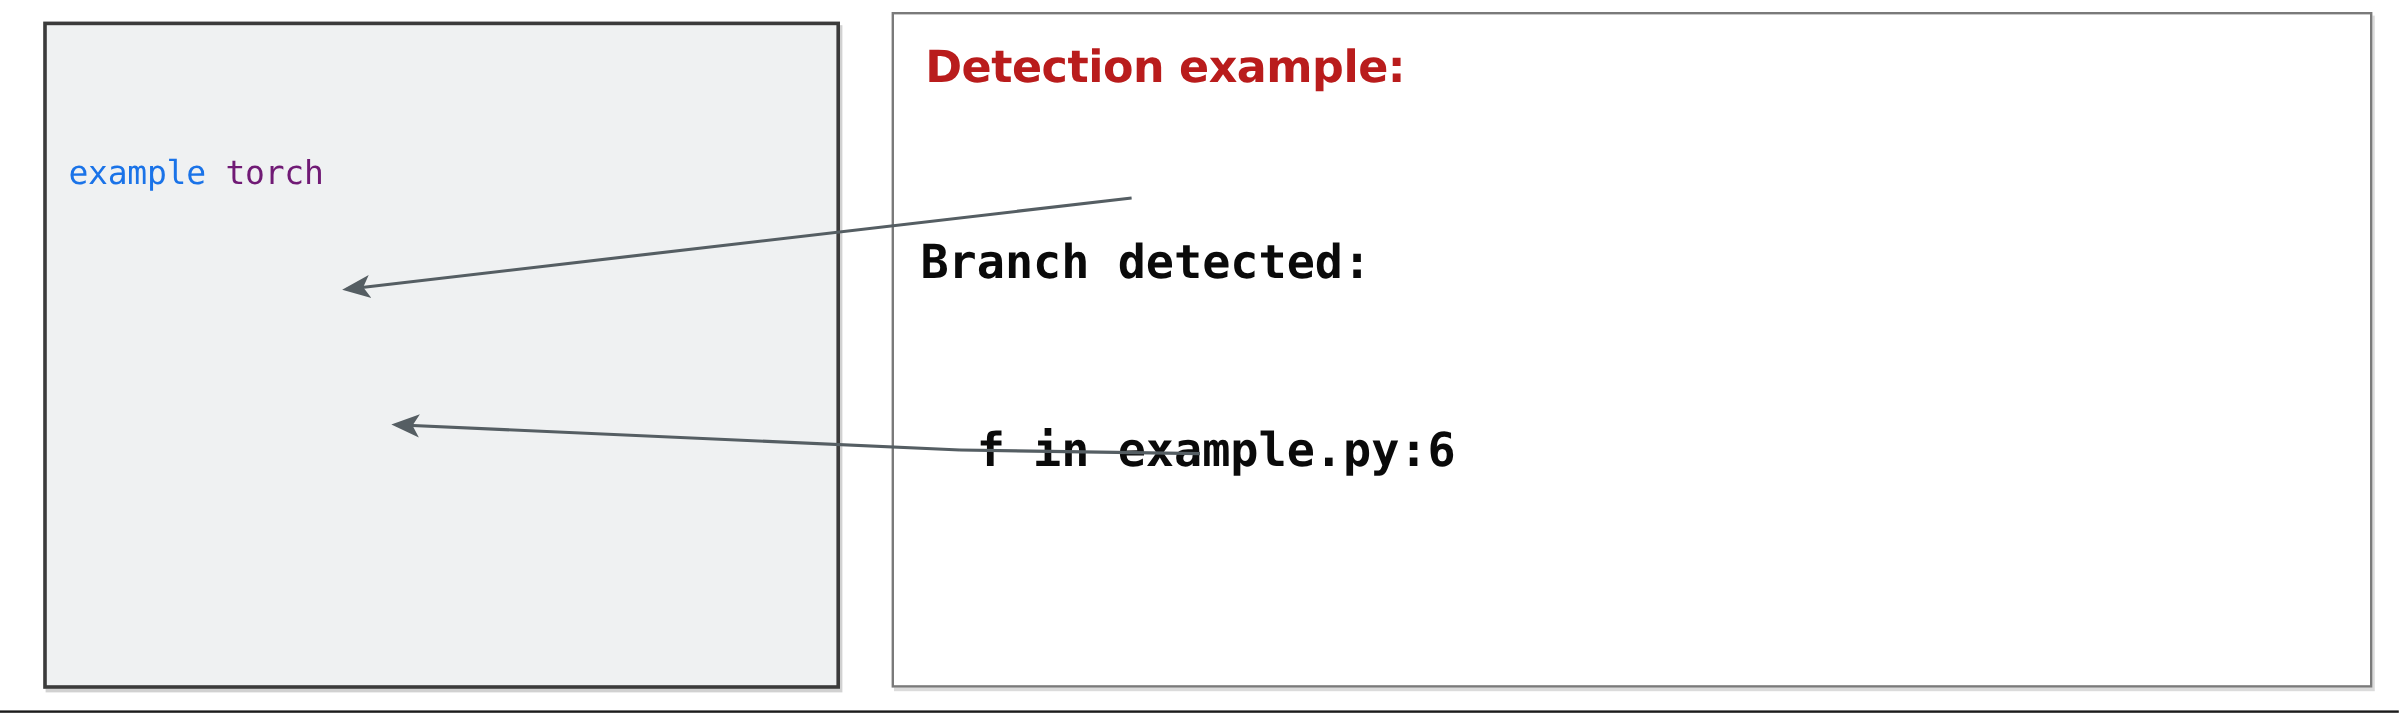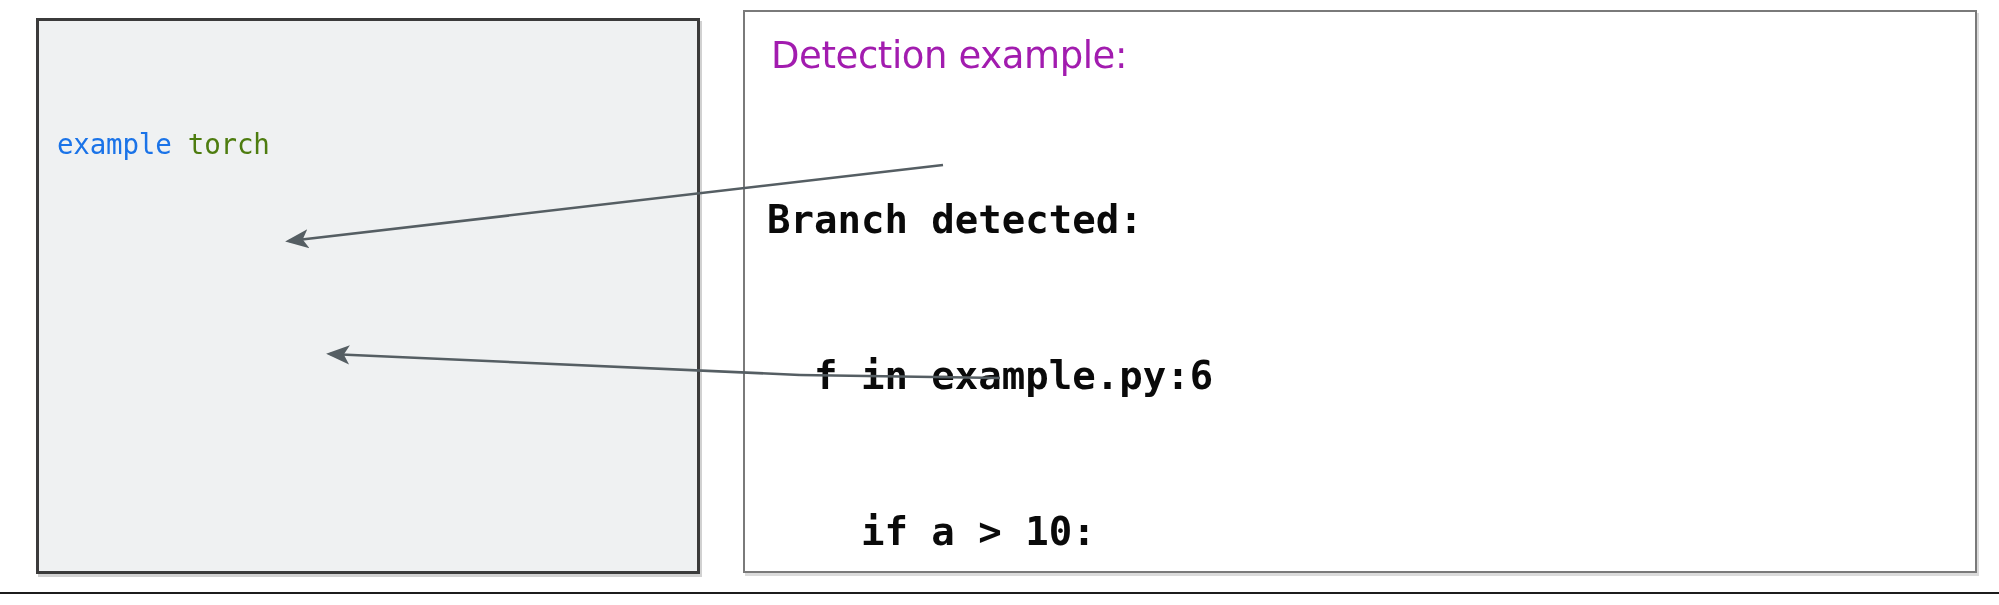--- a/index.html
+++ b/index.html
@@ -43,43 +43,43 @@
     font-family: "DejaVu Sans Mono", monospace;
     font-size: 27.5px;
     line-height: 45.5px;
     color: #37474f;
     white-space: pre;
     letter-spacing: -0.2px;
   }
   .ln { white-space: pre; height: 45.5px; }
   .kw  { color: #1a73e8; }
   .num { color: #c62828; }
-  .plain { color: #4d7c0f; text-align: right; }
+  .plain { color: #701a75; text-align: right; }
 
   
   #detect-panel {
     position: absolute;
     left: 743px;
     top: 10px;
     width: 1234px;
     height: 563px;
     background: #ffffff;
     border: 2px solid #7a7a7a;
     box-sizing: border-box;
     overflow: hidden;
     box-shadow: 2px 3px 0 rgba(0,0,0,0.14);
   }
   #detect-title {
     position: absolute;
     left: 26px;
     top: 22px;
     font-family: "DejaVu Sans", sans-serif;
-    font-weight: normal;
+    font-weight: bold;
     font-size: 37px;
-    color: #a21caf;
+    color: #b91c1c;
     letter-spacing: -0.4px;
     white-space: pre;
   }
   #detect-lines {
     position: absolute;
     left: 22px;
     top: 78px;
     font-family: "DejaVu Sans Mono", monospace;
     font-size: 39px;
     line-height: 52px;
@@ -123,21 +123,20 @@
       
       
     </div>
   </div>
 
   <div id="detect-panel">
     <div id="detect-title">Detection example:</div>
     <div id="detect-lines">
       <div class="dl">Branch detected:</div>
       <div class="dl">  f in example.py:6</div>
-      <div class="dl">    if a &gt; 10:</div>
       
       
       
       
     </div>
   </div>
 
   <svg id="arrows" width="1999" height="605" viewBox="0 0 1999 605">
     <defs>
       <marker id="head" markerWidth="9" markerHeight="9" refX="7.5" refY="4.5" orient="auto" markerUnits="strokeWidth">

